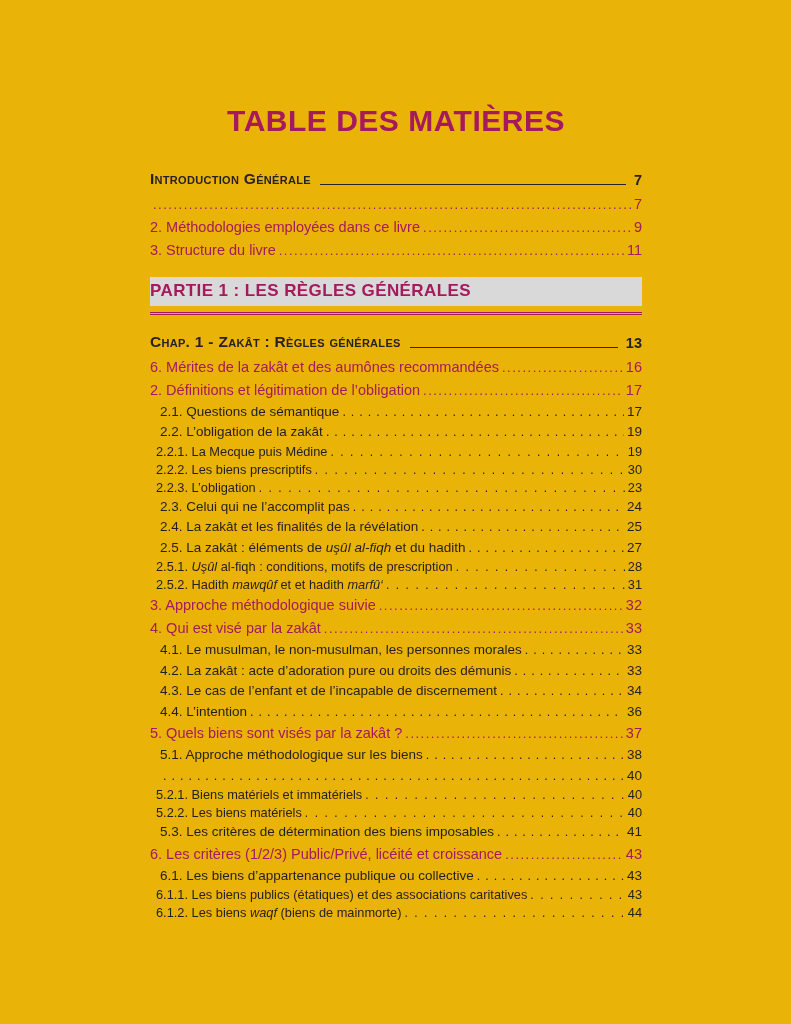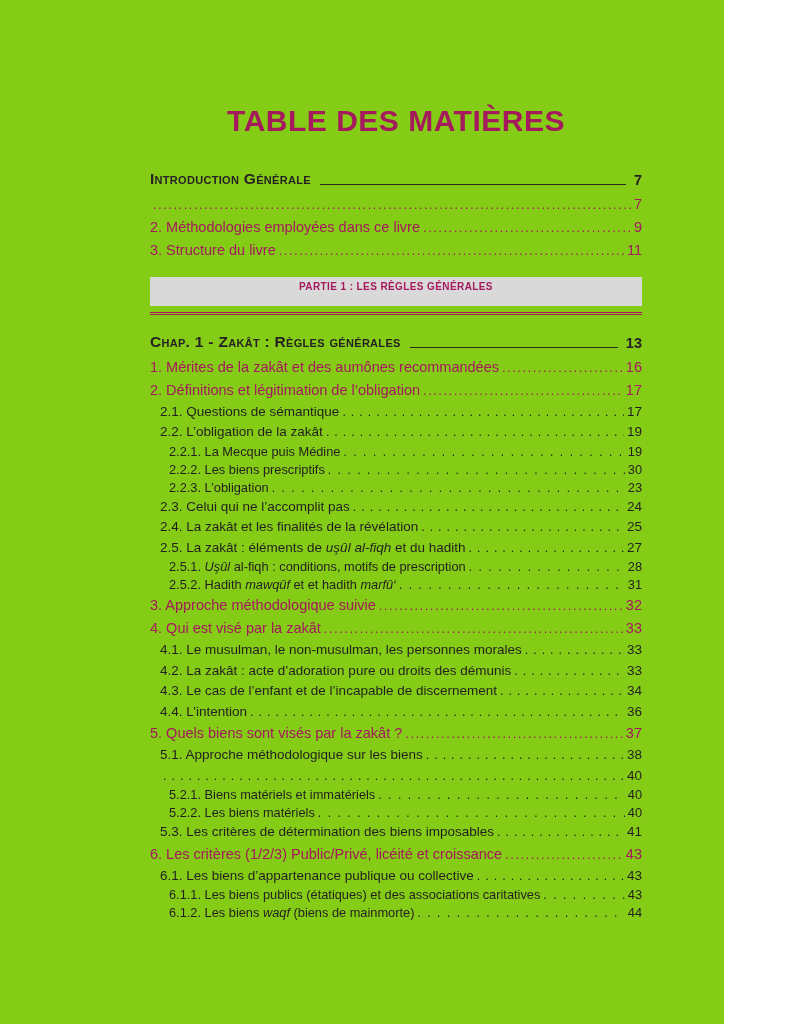--- a/index.html
+++ b/index.html
@@ -10,22 +10,22 @@
   * { box-sizing: border-box; }
   html, body { margin: 0; padding: 0; }
   body {
     width: 791px; height: 1024px;
     background: #ffffff;
     font-family: "Liberation Sans", sans-serif;
     color: var(--ink);
   }
   .page {
     position: relative;
-    width: 724px; height: 1024px;
-    background: #84cc16;
+    width: 791px; height: 1024px;
+    background: #eab308;
     overflow: hidden;
   }
   .content {
     position: absolute;
     left: 150px; top: 104px;
     width: 492px;
   }
   .title {
     margin: 0 0 32px 0;
     text-align: center;
@@ -82,34 +82,33 @@
     font-size: 13.5px;
     line-height: 19.5px;
     margin-left: 10px;
   }
   .row-l2 .leader { letter-spacing: 5px; font-size: 12.5px; }
 
   .row-l3 {
     color: var(--ink);
     font-size: 12.8px;
     line-height: 18px;
-    margin-left: 19px;
+    margin-left: 6px;
   }
   .row-l3 .leader { letter-spacing: 6.5px; font-size: 12px; }
 
   
   .banner-wrap { margin: 15px 0 18px 0; }
   .banner-bar {
     background: var(--banner-bg);
     color: var(--accent);
     font-weight: 700;
-    font-size: 10px;
+    font-size: 17px;
     letter-spacing: 0.4px;
-    text-align: center;
-    padding: 4px 0 14px 0;
+    padding: 4px 0 5px 0;
   }
   .banner-rule {
     margin-top: 6px;
     height: 2.6px;
     border-top: 1.2px solid var(--accent);
     border-bottom: 1.2px solid var(--accent);
   }
   i { }
 </style>
 </head>
@@ -141,21 +140,21 @@
         <div class="banner-wrap">
           <div class="banner-bar">PARTIE 1 : LES RÈGLES GÉNÉRALES</div>
           <div class="banner-rule"></div>
         </div>
         <div class="row row-heading">
           <span class="label"><span>Chap. 1 - Zakât : Règles générales</span></span>
           <span class="line-leader"></span>
           <span class="page-num">13</span>
         </div>
         <div class="row row-l1">
-          <span class="label"><span>1. Mérites de la zakât et des aumônes recommandées</span></span>
+          <span class="label"><span>6. Mérites de la zakât et des aumônes recommandées</span></span>
           <span class="leader">............................................................................................................................................................................................................................</span>
           <span class="page-num">16</span>
         </div>
         <div class="row row-l1">
           <span class="label"><span>2. Définitions et légitimation de l’obligation</span></span>
           <span class="leader">............................................................................................................................................................................................................................</span>
           <span class="page-num">17</span>
         </div>
         <div class="row row-l2">
           <span class="label"><span>2.1. Questions de sémantique</span></span>

